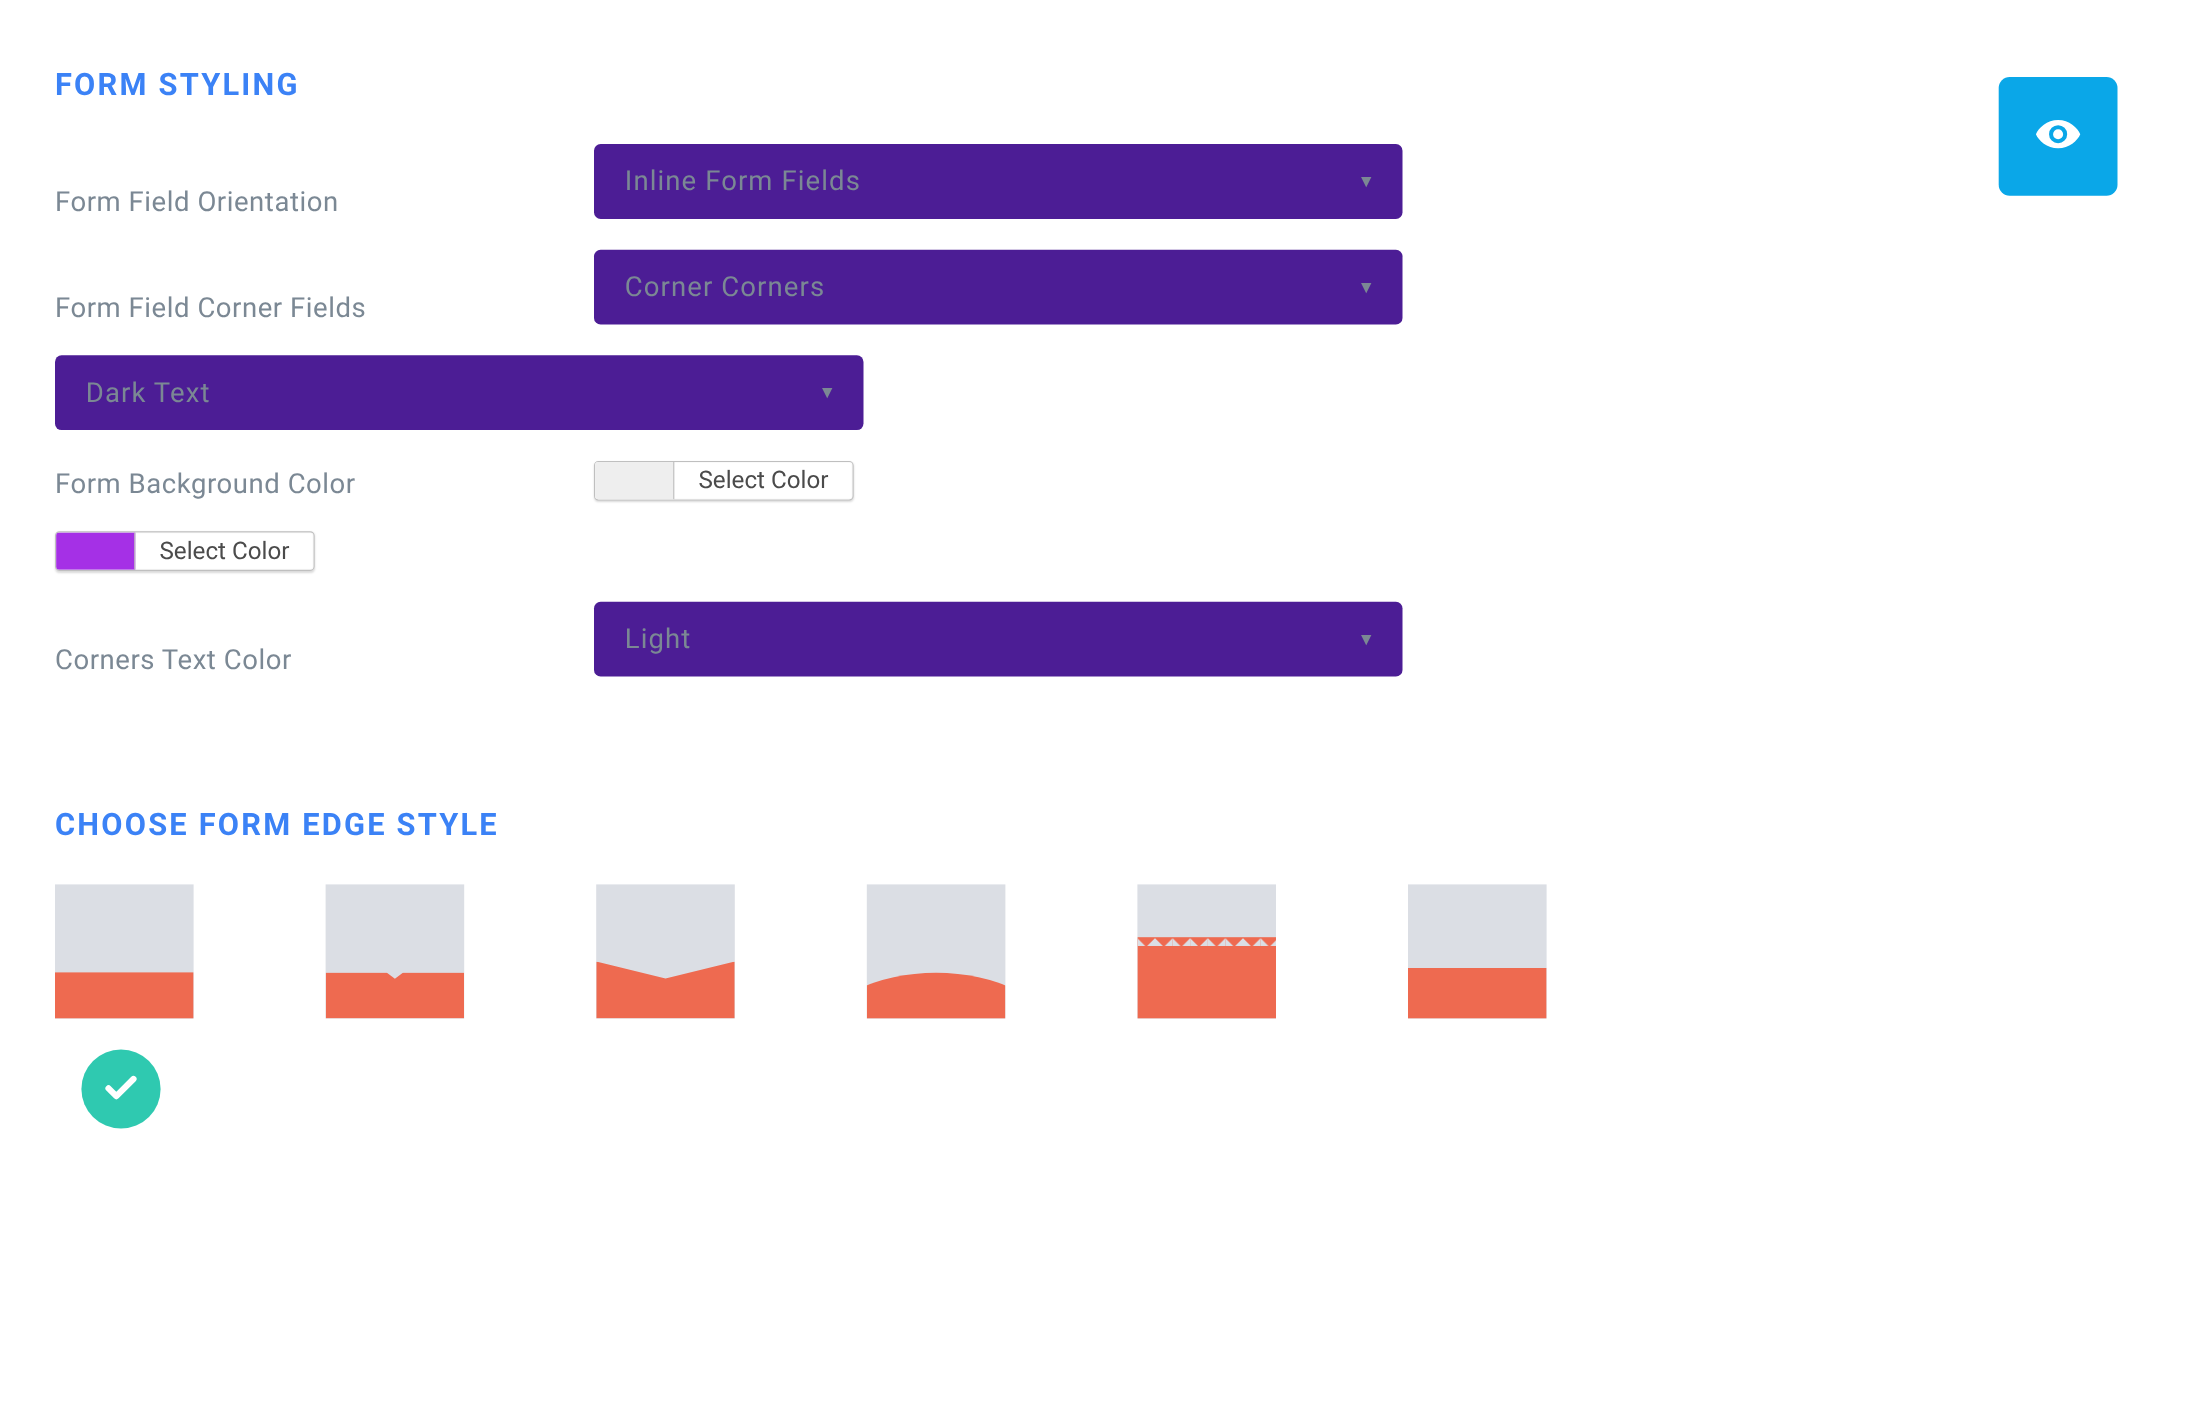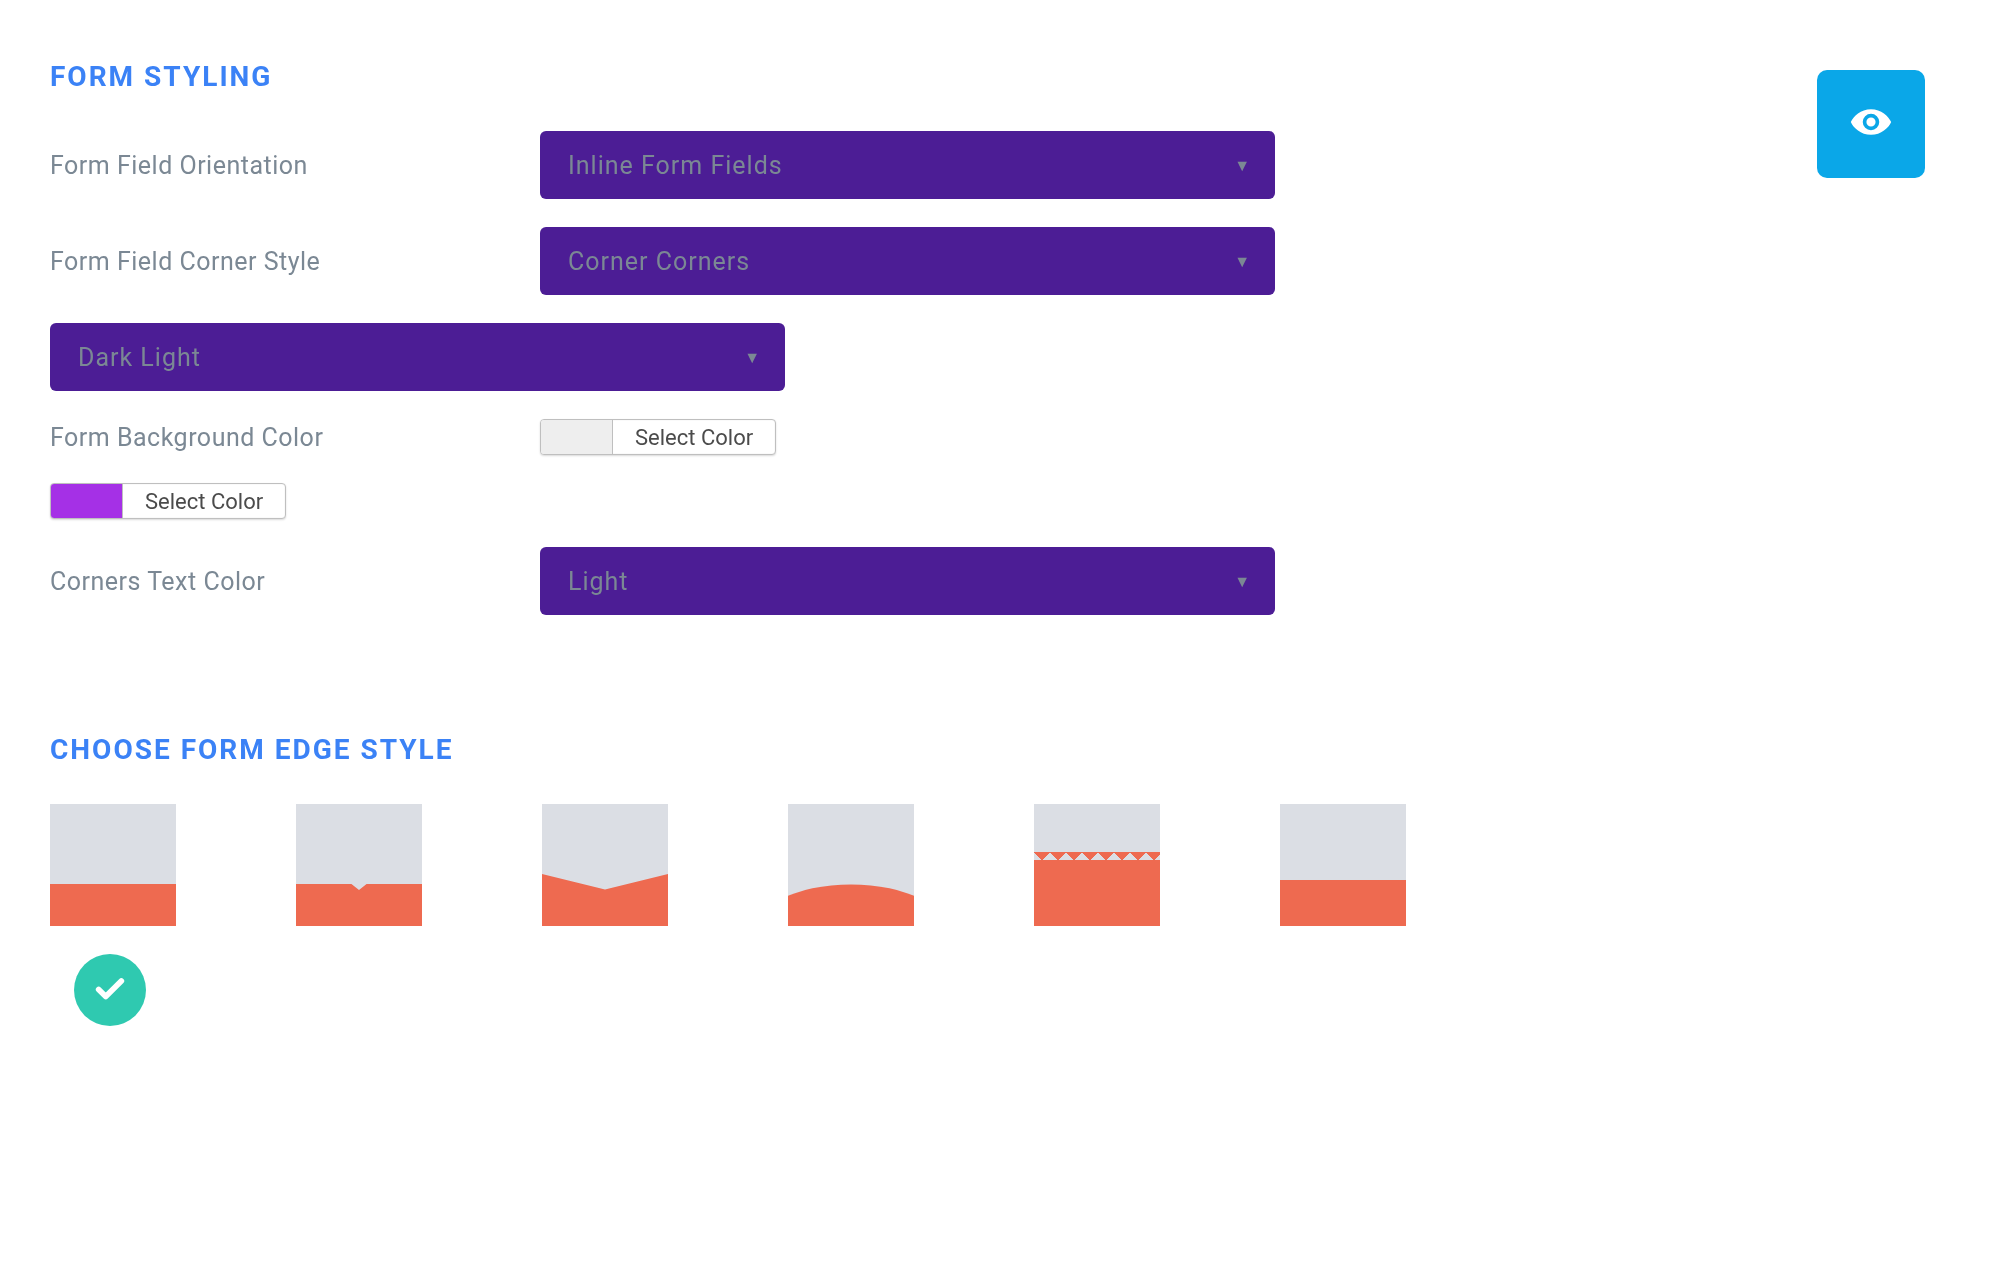--- a/index.html
+++ b/index.html
@@ -14,21 +14,21 @@
   h2.section-title {
     font-size: 28px;
     font-weight: 700;
     letter-spacing: 2px;
     color: #3b82f6;
     margin-bottom: 38px;
     text-transform: uppercase;
   }
   .form-row {
     display: flex;
-    align-items: center;
+    align-items: flex-end;
     margin-bottom: 28px;
   }
   .form-label {
     width: 490px;
     font-size: 25px;
     color: #7b8894;
     font-weight: 400;
     letter-spacing: 0.5px;
   }
   .select-wrap {
@@ -173,33 +173,33 @@
   <div class="form-label">Form Field Orientation</div>
   <div class="select-wrap">
     <div class="select-box">
       <span>Inline Form Fields</span>
       <span class="select-arrow">▼</span>
     </div>
   </div>
 </div>
 
 <div class="form-row">
-  <div class="form-label">Form Field Corner Style</div>
+  <div class="form-label">Form Field Corner Fields</div>
   <div class="select-wrap">
     <div class="select-box">
       <span>Corner Corners</span>
       <span class="select-arrow">▼</span>
     </div>
   </div>
 </div>
 
 <div class="form-row">
   <div class="select-wrap">
     <div class="select-box">
-      <span>Dark Light</span>
+      <span>Dark Text</span>
       <span class="select-arrow">▼</span>
     </div>
   </div>
 </div>
 
 <div class="form-row">
   <div class="form-label">Form Background Color</div>
   <div class="color-picker">
     <div class="color-swatch" id="swatch-bg" style="background: rgb(238, 238, 238);"></div>
     <div class="color-label">Select Color</div>

